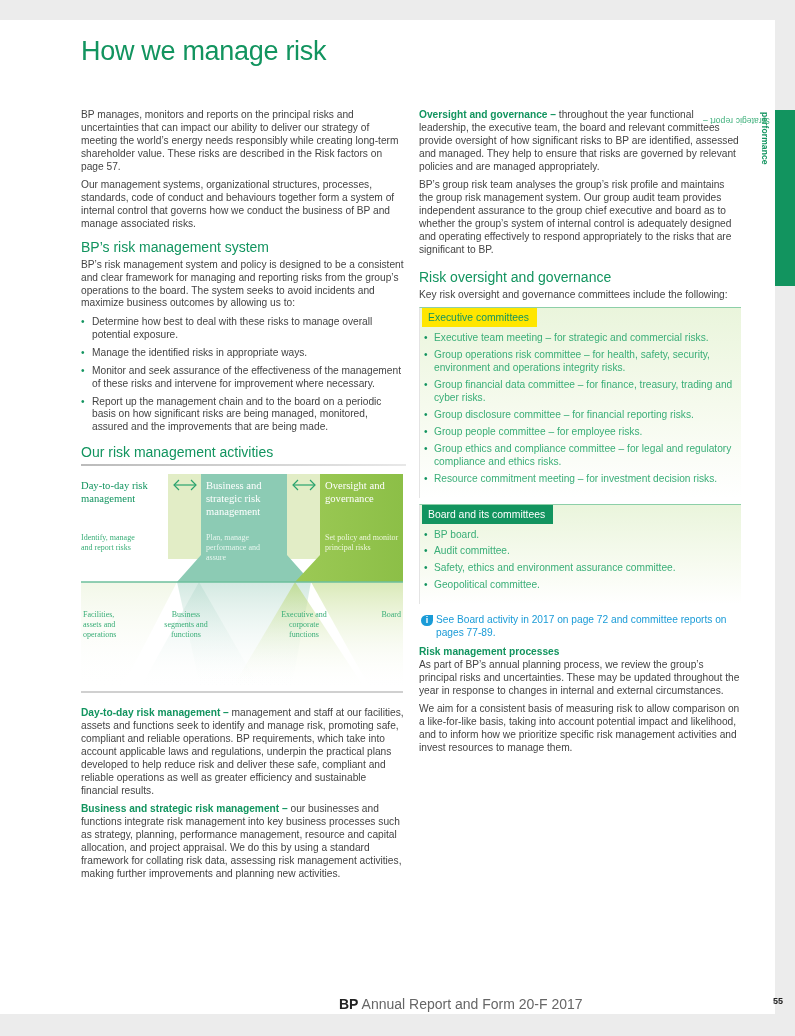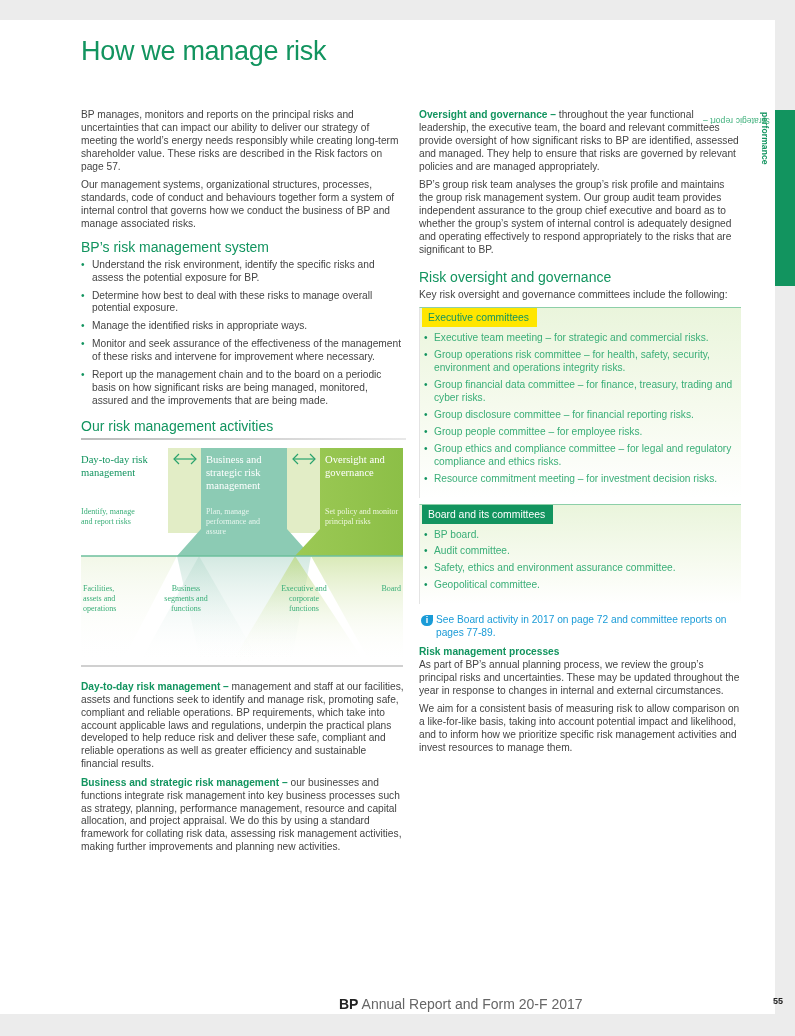--- a/index.html
+++ b/index.html
@@ -51,22 +51,22 @@
 <div class="side-label">
   <span><span>Strategic report – </span><b>performance</b></span>
 </div>
 
 <h1>How we manage risk</h1>
 
 <div class="col" style="left:81px; top:109px; width:325px;">
   <p>BP manages, monitors and reports on the principal risks and uncertainties that can impact our ability to deliver our strategy of meeting the world’s energy needs responsibly while creating long-term shareholder value. These risks are described in the Risk factors on page 57.</p>
   <p>Our management systems, organizational structures, processes, standards, code of conduct and behaviours together form a system of internal control that governs how we conduct the business of BP and manage associated risks.</p>
   <h2>BP’s risk management system</h2>
+  <p>BP’s risk management system and policy is designed to be a consistent and clear framework for managing and reporting risks from the group’s operations to the board. The system seeks to avoid incidents and maximize business outcomes by allowing us to:</p>
   <ul class="b">
-    <li>Understand the risk environment, identify the specific risks and assess the potential exposure for BP.</li>
     <li>Determine how best to deal with these risks to manage overall potential exposure.</li>
     <li>Manage the identified risks in appropriate ways.</li>
     <li>Monitor and seek assurance of the effectiveness of the management of these risks and intervene for improvement where necessary.</li>
     <li>Report up the management chain and to the board on a periodic basis on how significant risks are being managed, monitored, assured and the improvements that are being made.</li>
   </ul>
   <h2 style="margin-top:10px;">Our risk management activities</h2>
   <div class="rule"></div>
 
   <div class="diagram">
     <svg width="322" height="225" viewBox="0 0 322 225">

